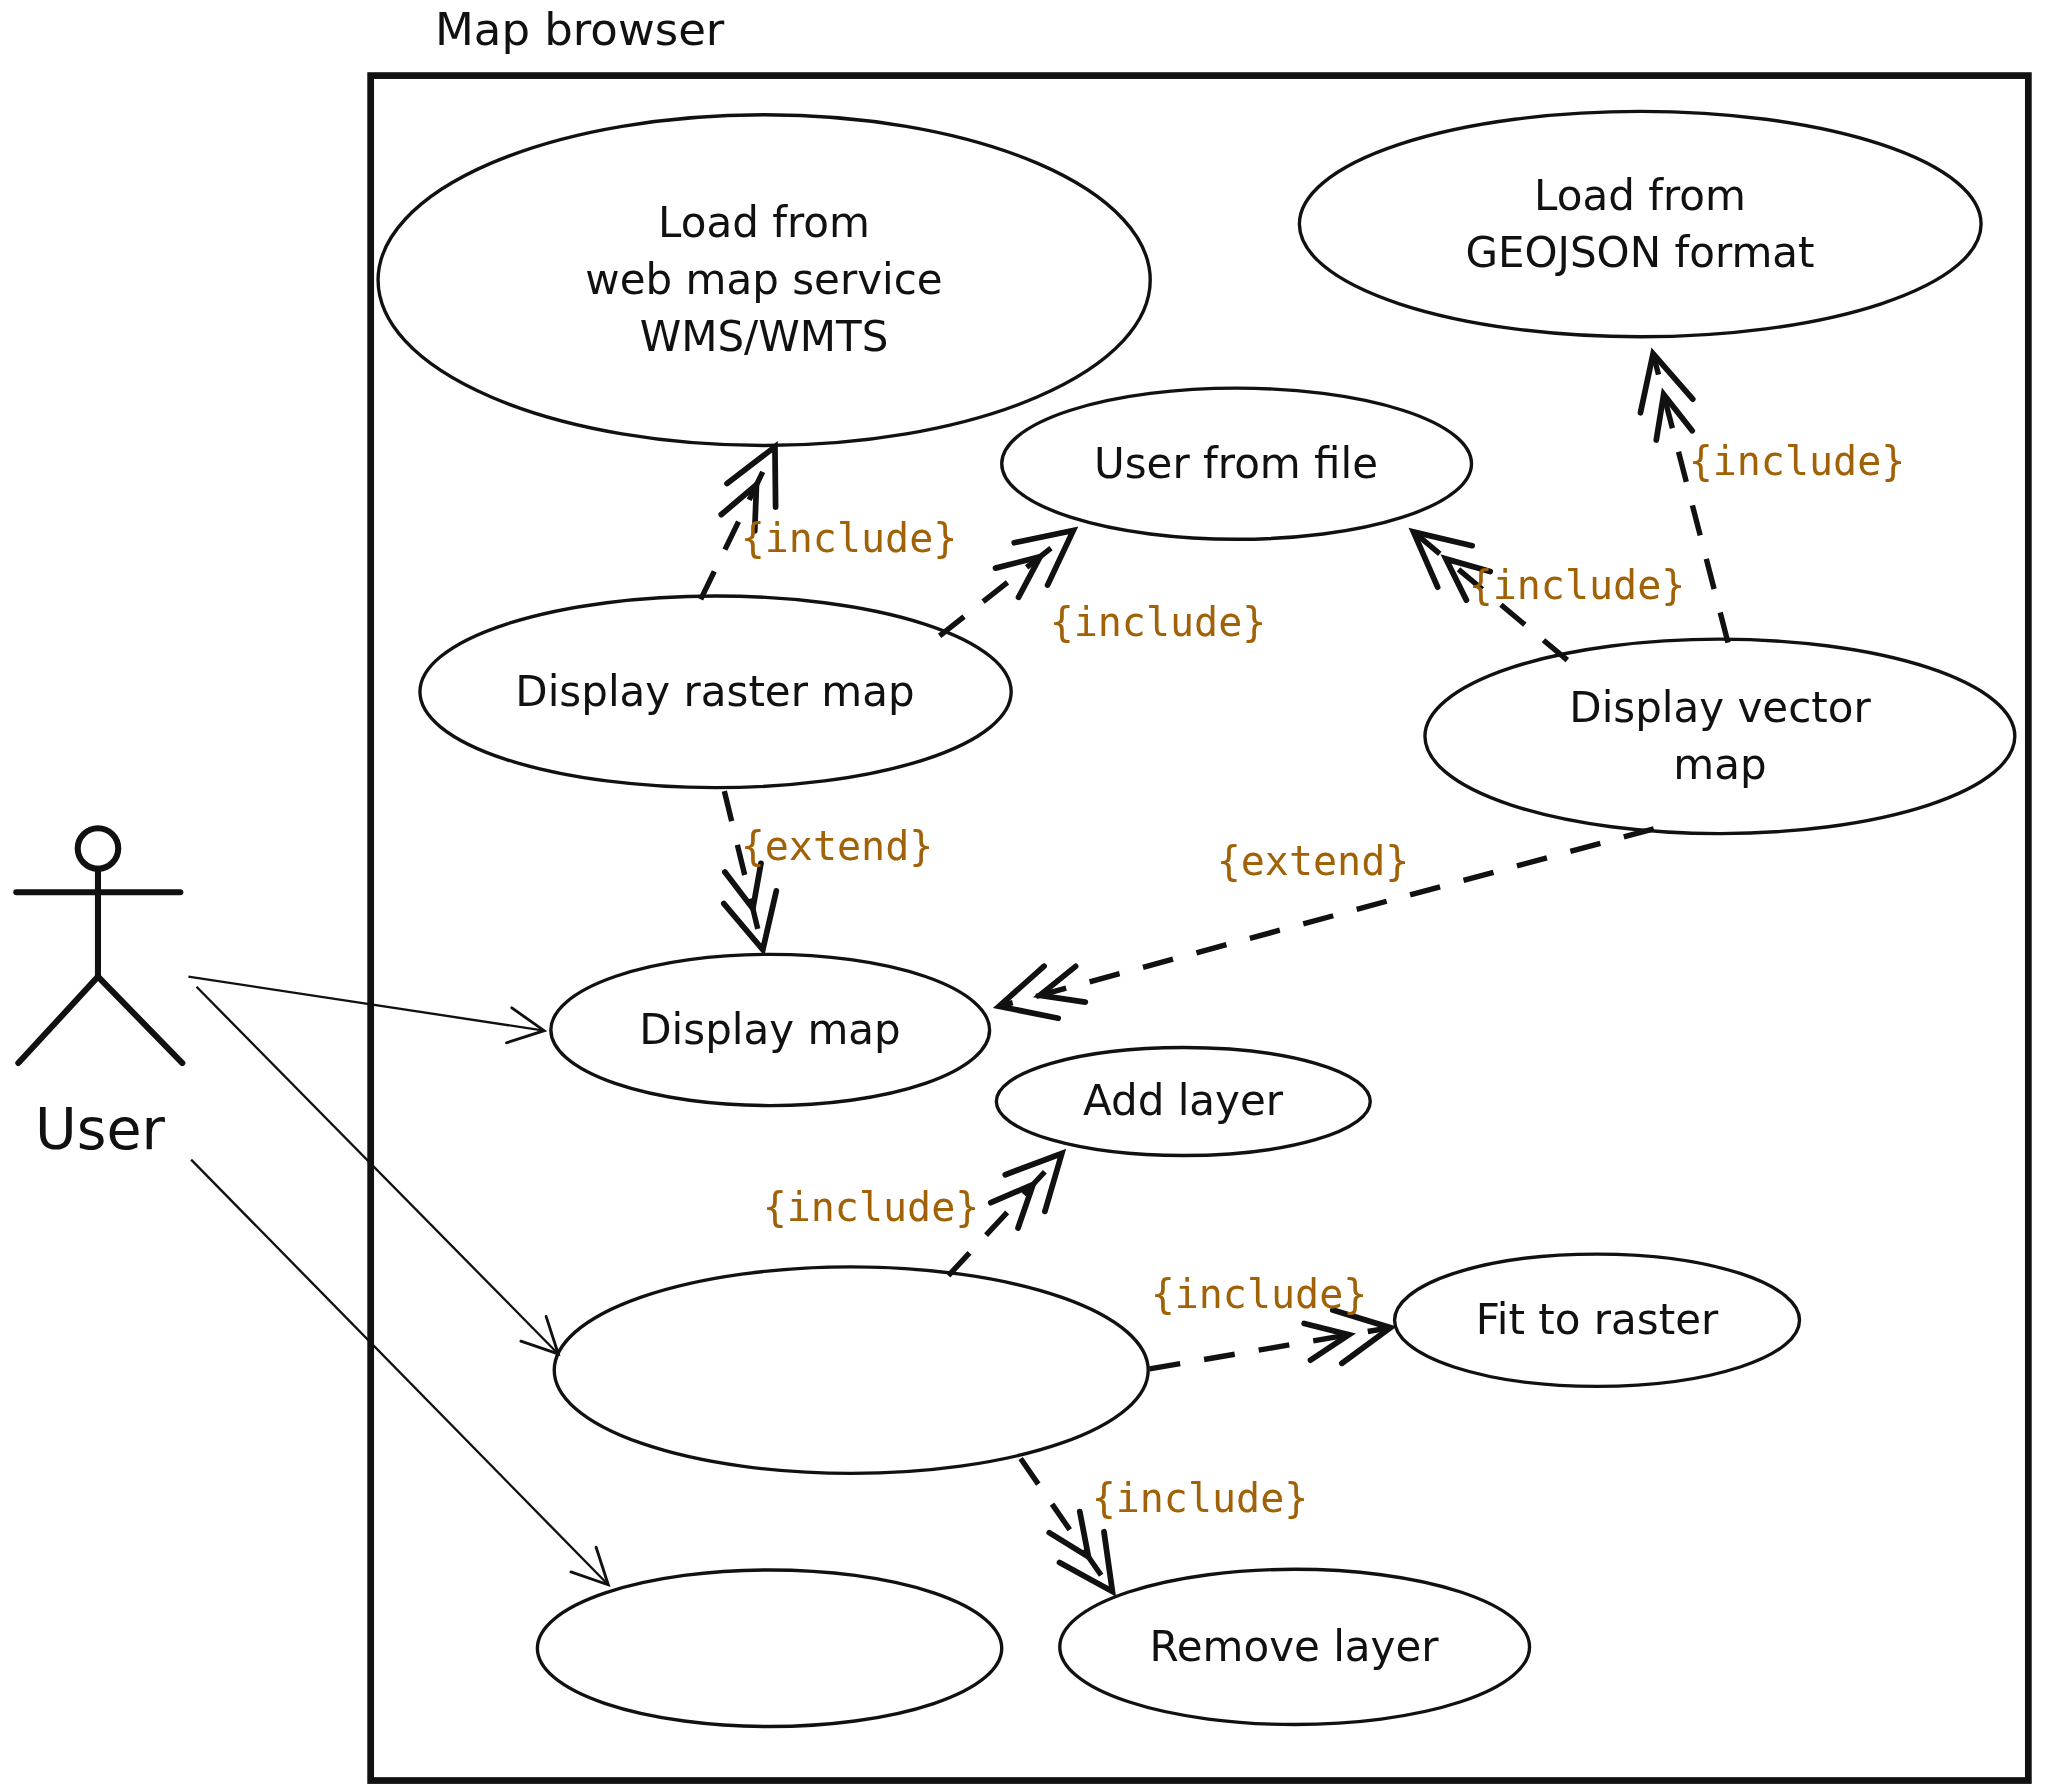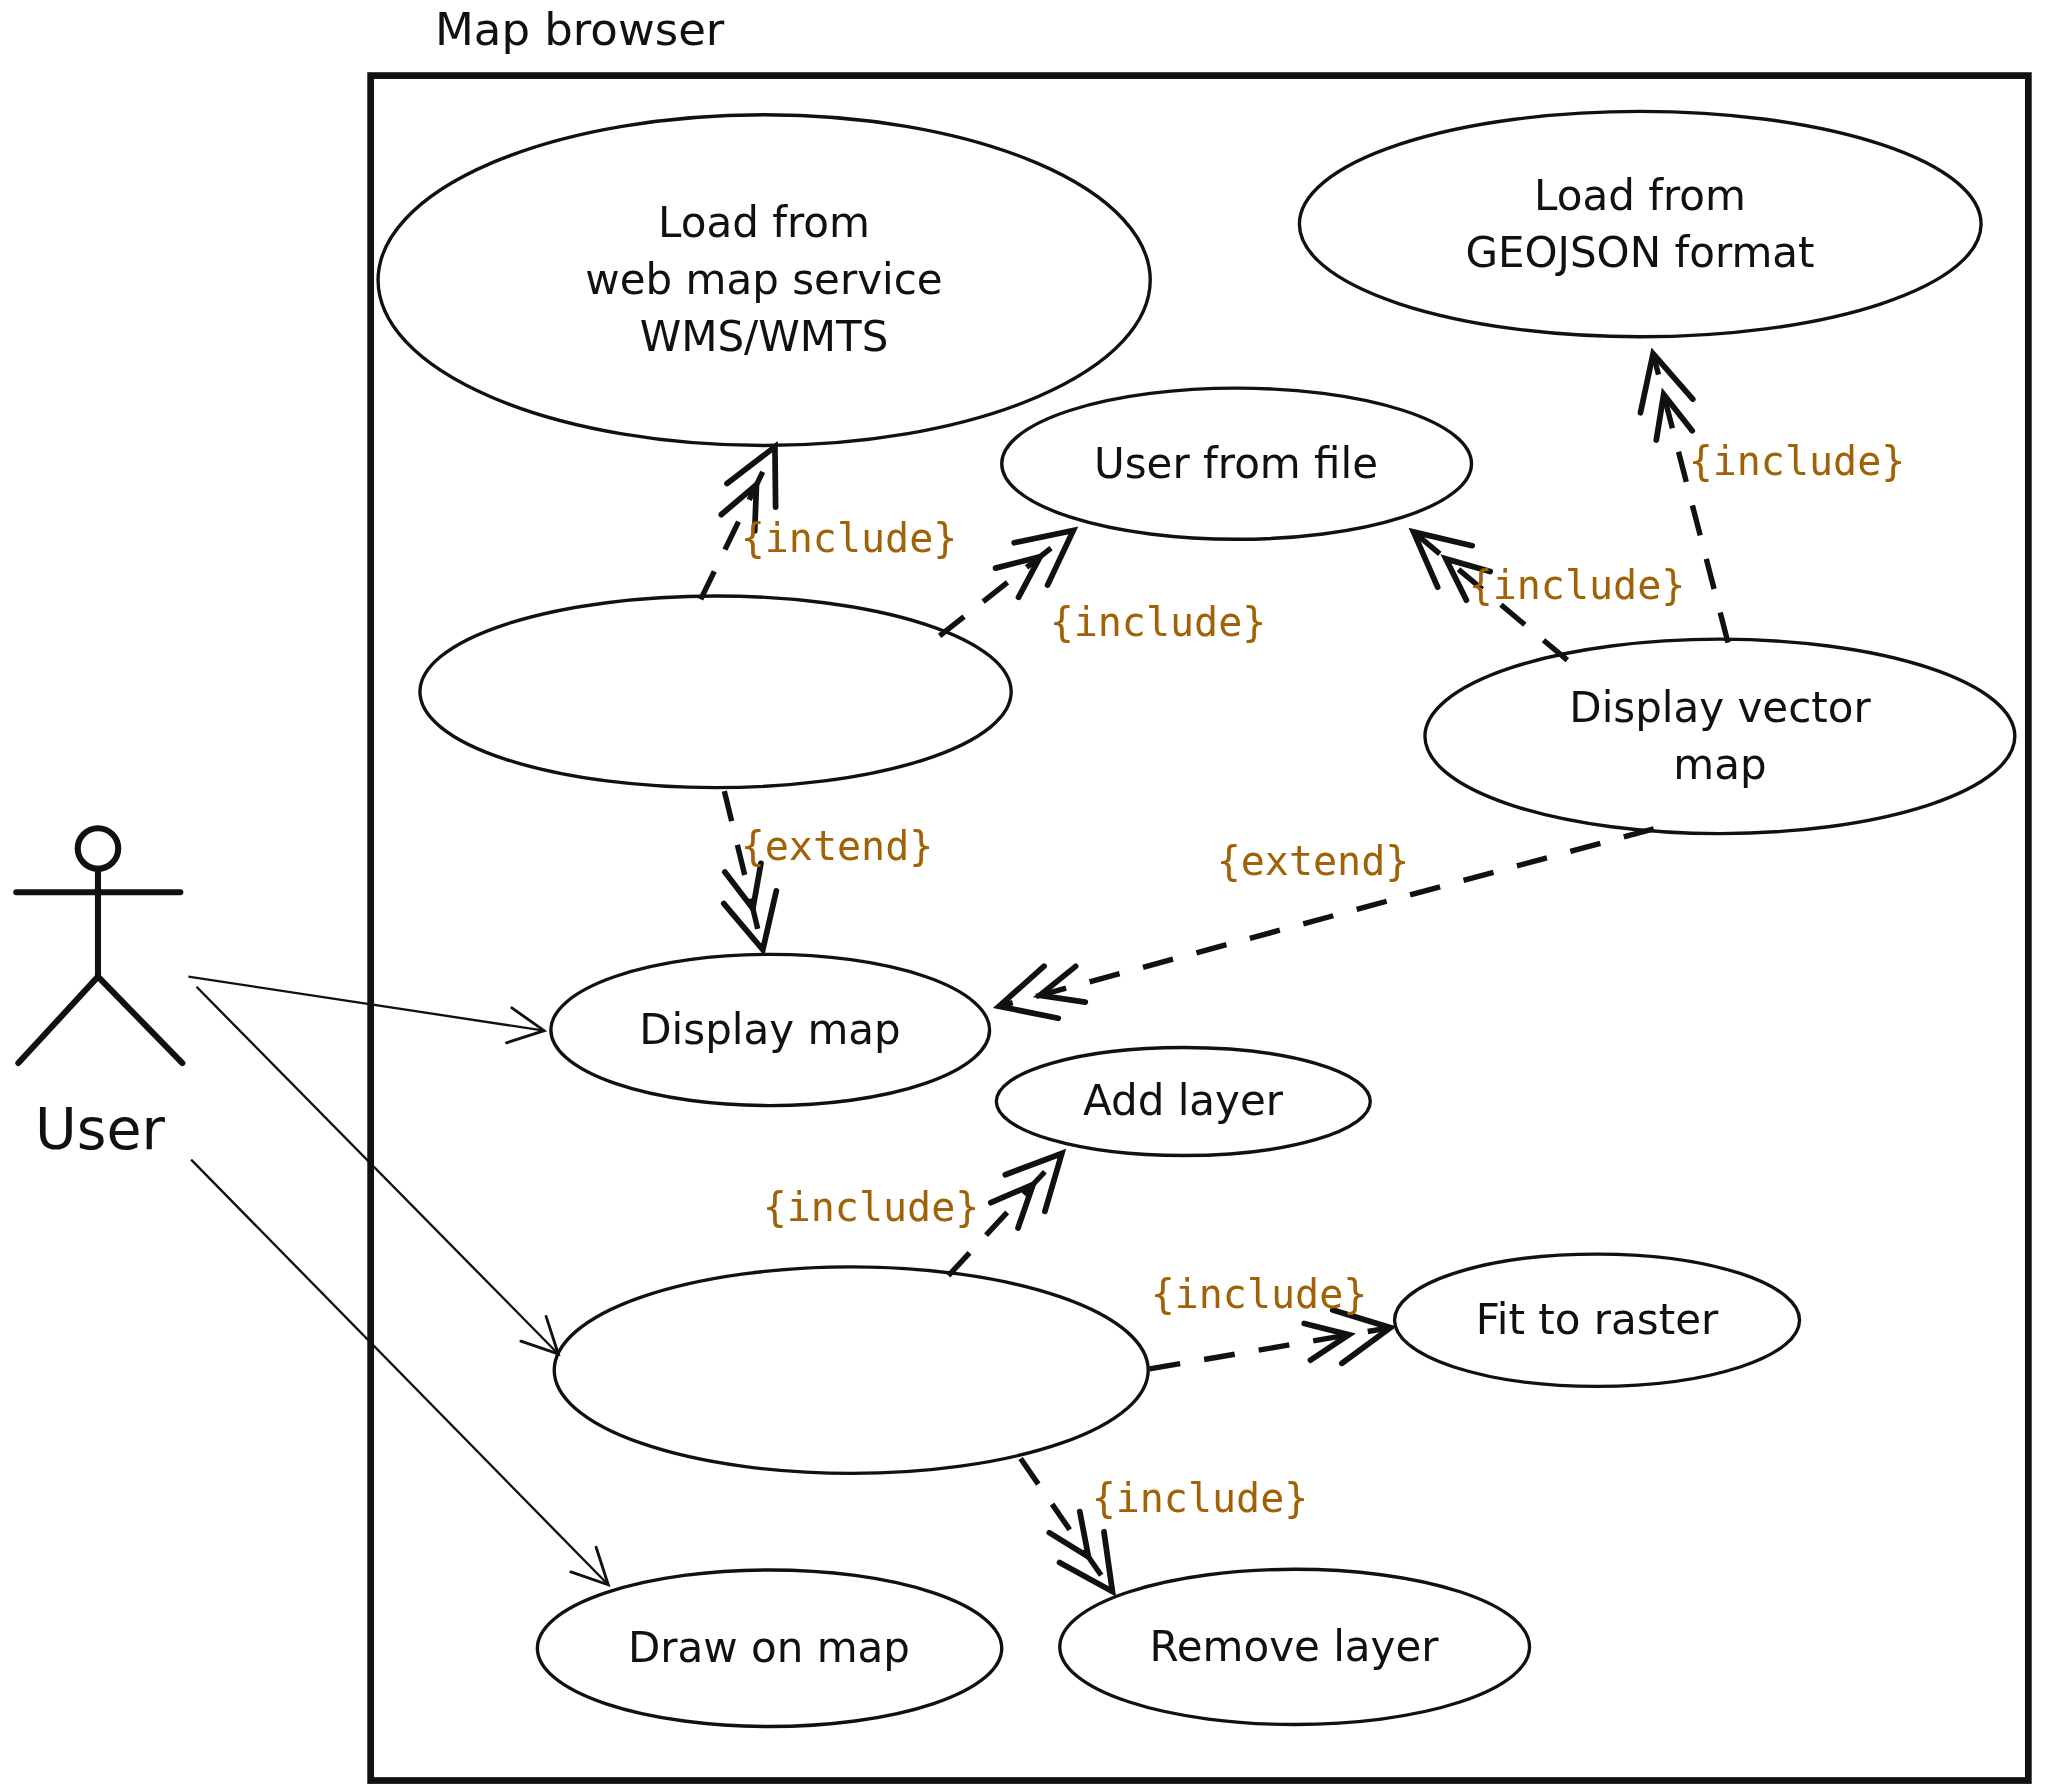--- a/index.html
+++ b/index.html
@@ -94,25 +94,25 @@
   <div class="frame-title">Map browser</div>
 
   <div class="actor-label" style="left:100px;top:1129px">User</div>
 
   <div class="node-label" style="left:764px;top:280px">Load from
 web map service
 WMS/WMTS</div>
   <div class="node-label" style="left:1640px;top:224px">Load from
 GEOJSON format</div>
   <div class="node-label" style="left:1236px;top:464px">User from file</div>
+  <div class="node-label" style="left:715px;top:692px">Display raster map</div>
   <div class="node-label" style="left:1720px;top:736px">Display vector map</div>
   <div class="node-label" style="left:770px;top:1030px">Display map</div>
   <div class="node-label" style="left:1183px;top:1101px">Add layer</div>
   <div class="node-label" style="left:1597px;top:1320px">Fit to raster</div>
-  <div class="node-label" style="left:769px;top:1648px">Draw on map</div>
   <div class="node-label" style="left:1294px;top:1647px">Remove layer</div>
 
   <div class="edge-label" style="left:849px;top:538px">{include}</div>
   <div class="edge-label" style="left:1158px;top:622px">{include}</div>
   <div class="edge-label" style="left:1577px;top:585px">{include}</div>
   <div class="edge-label" style="left:1797px;top:461px">{include}</div>
   <div class="edge-label" style="left:837px;top:846px">{extend}</div>
   <div class="edge-label" style="left:1313px;top:861px">{extend}</div>
   <div class="edge-label" style="left:871px;top:1207px">{include}</div>
   <div class="edge-label" style="left:1259px;top:1294px">{include}</div>

